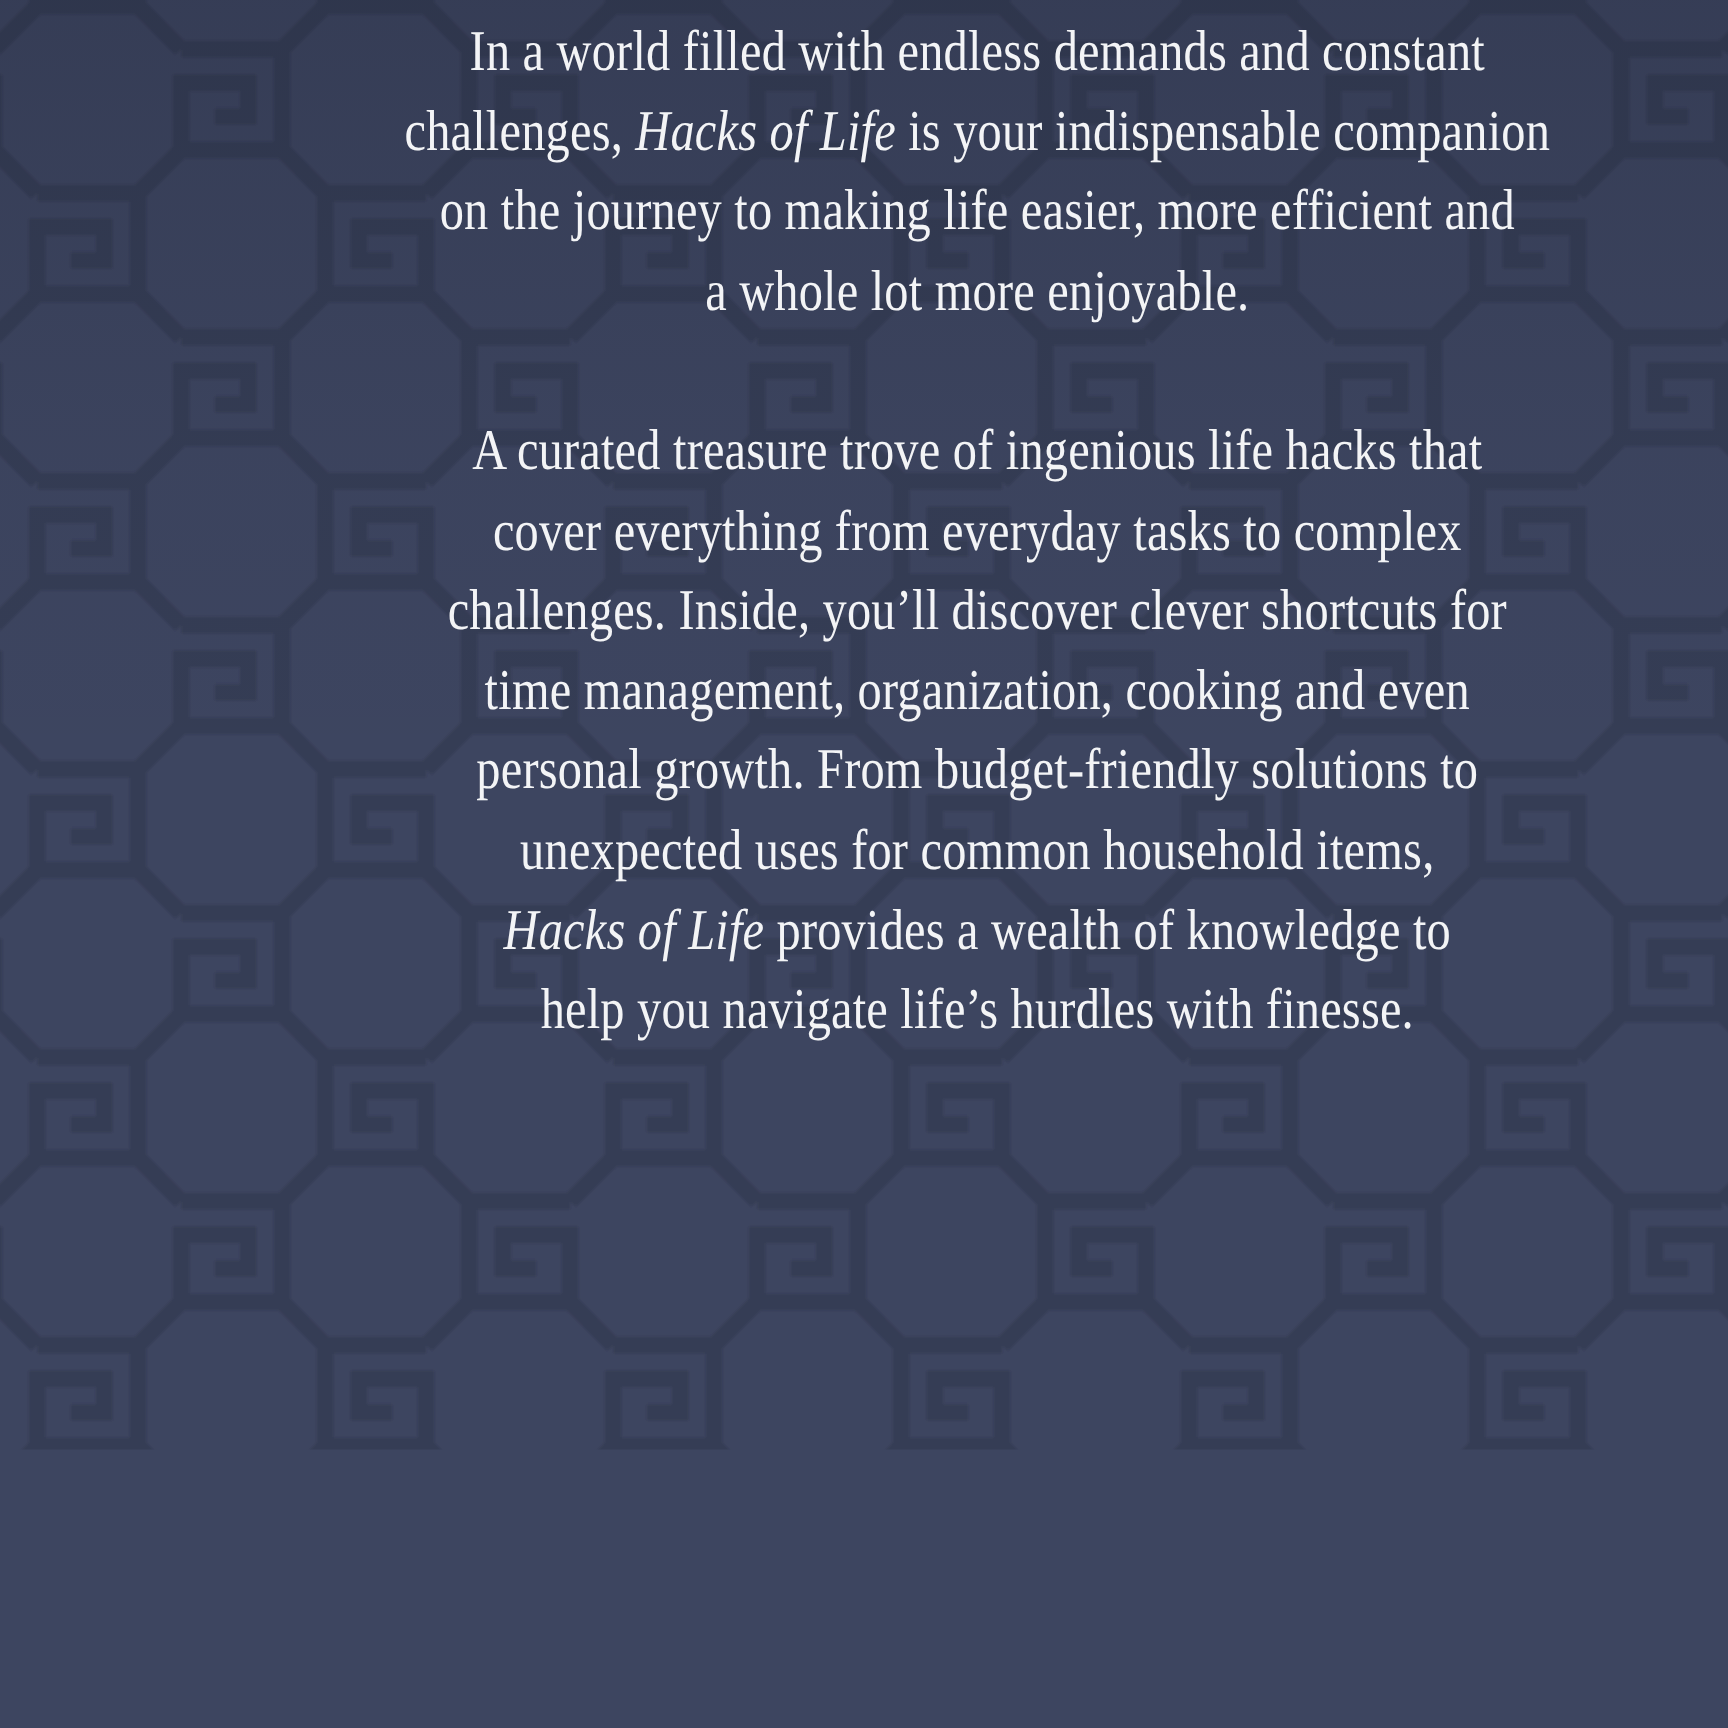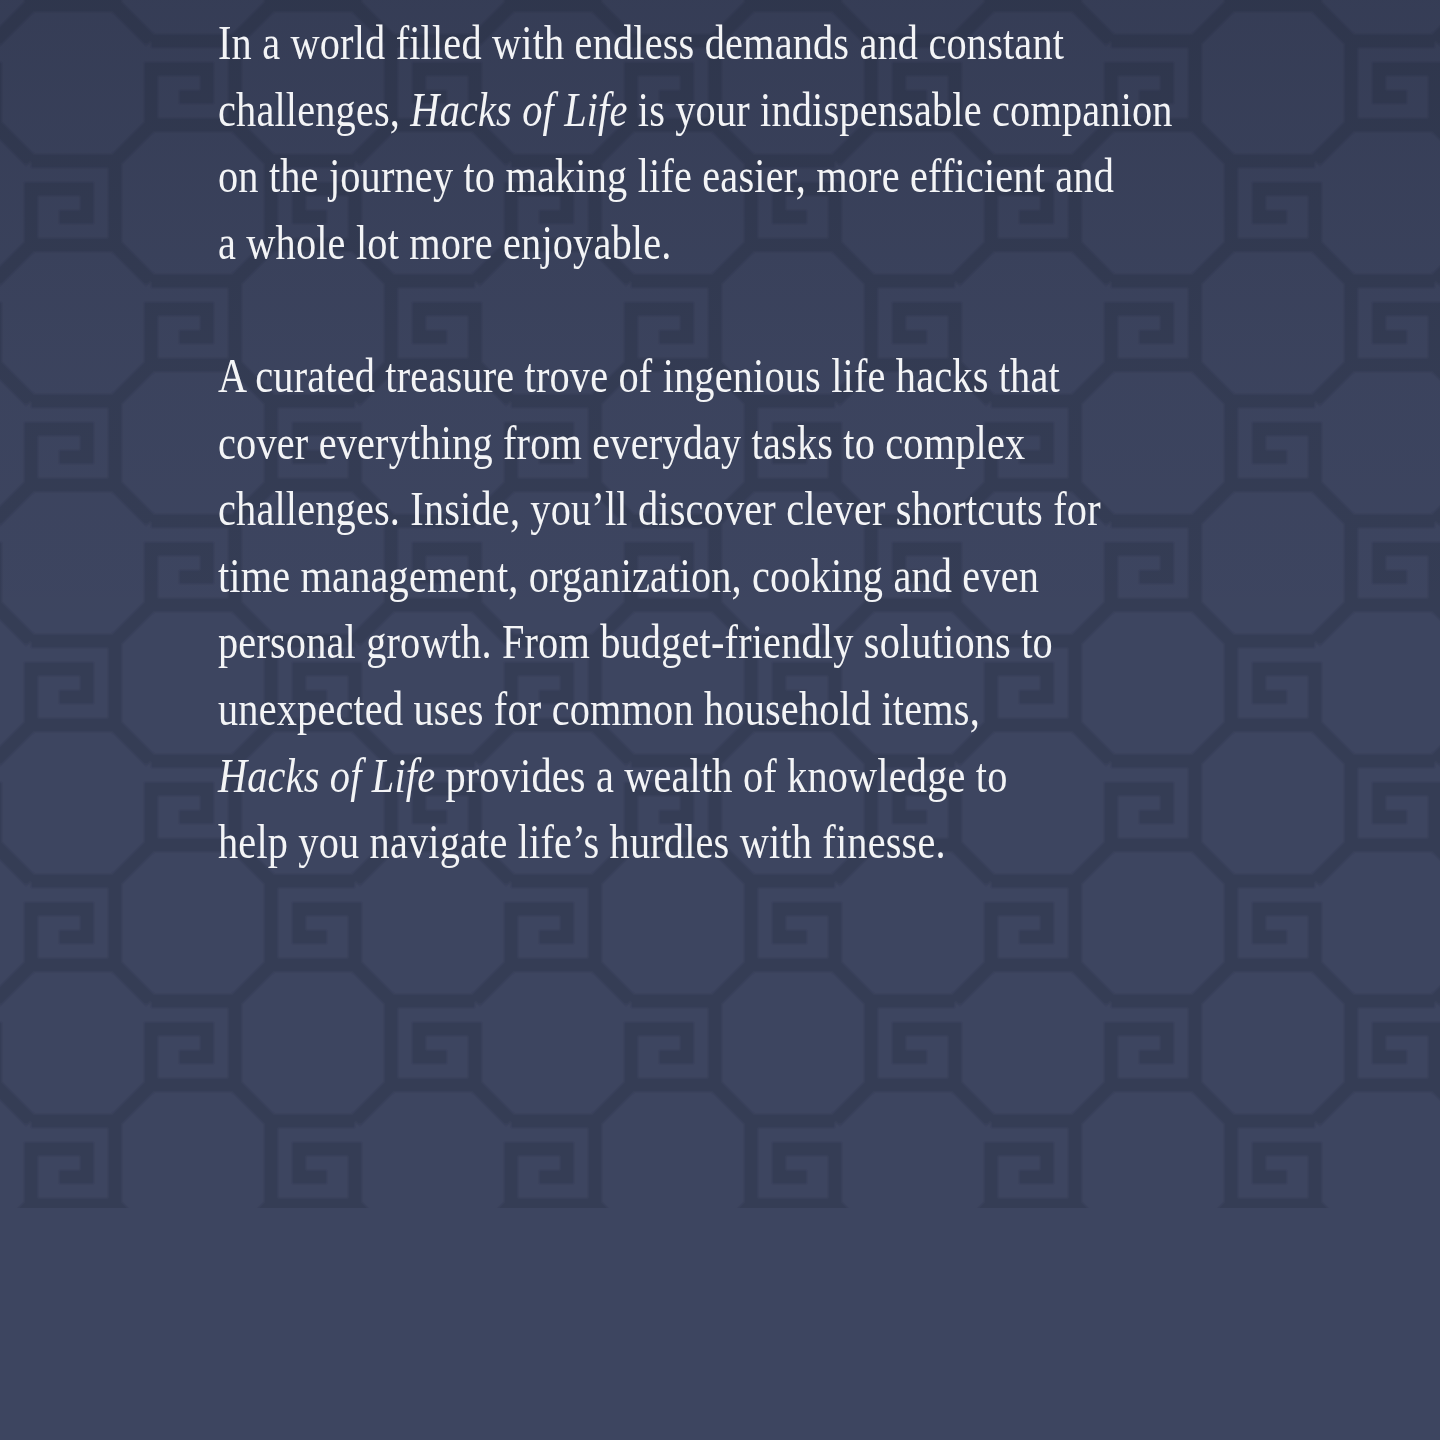--- a/index.html
+++ b/index.html
@@ -8,20 +8,21 @@
     width: 1440px;
     height: 1440px;
     overflow: hidden;
     background: #3D4560;
   }
   .stage {
     position: relative;
     width: 1440px;
     height: 1208px;
     overflow: hidden;
+    text-align: center;
   }
   svg.bg {
     position: absolute;
     left: 0; top: 0;
     width: 1440px;
     height: 1440px;
     display: block;
   }
   .shade {
     position: absolute;

